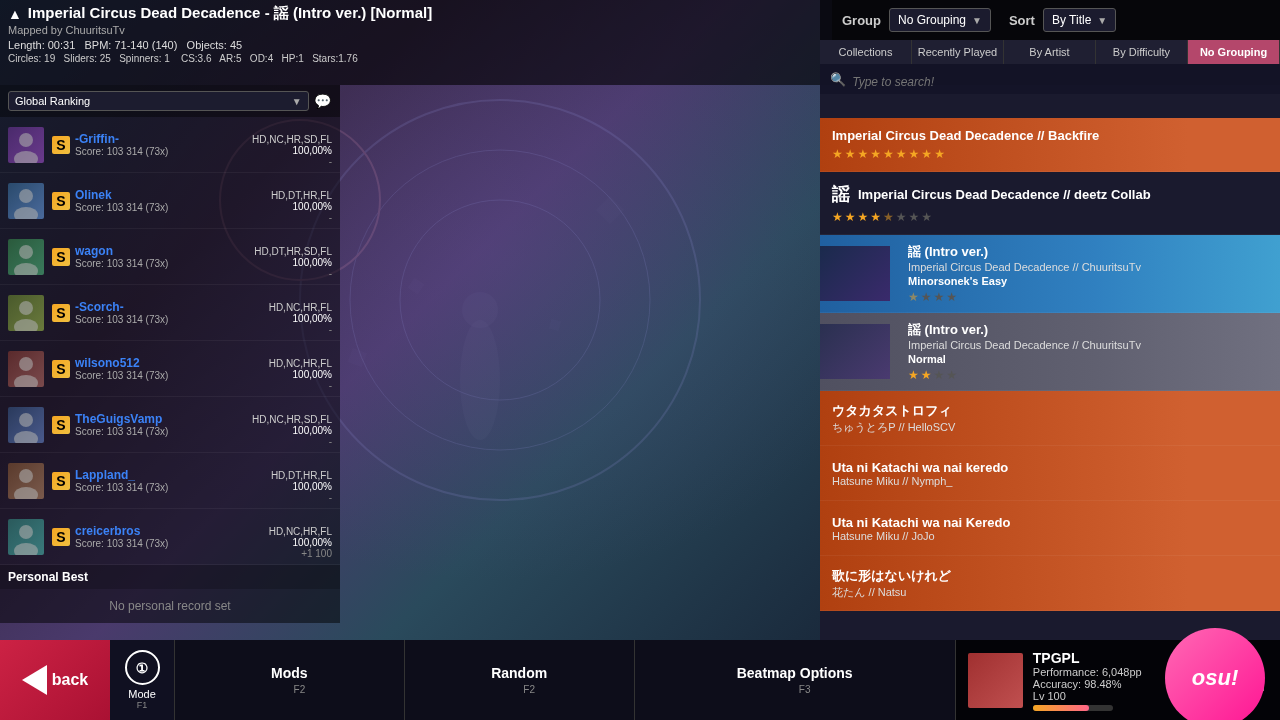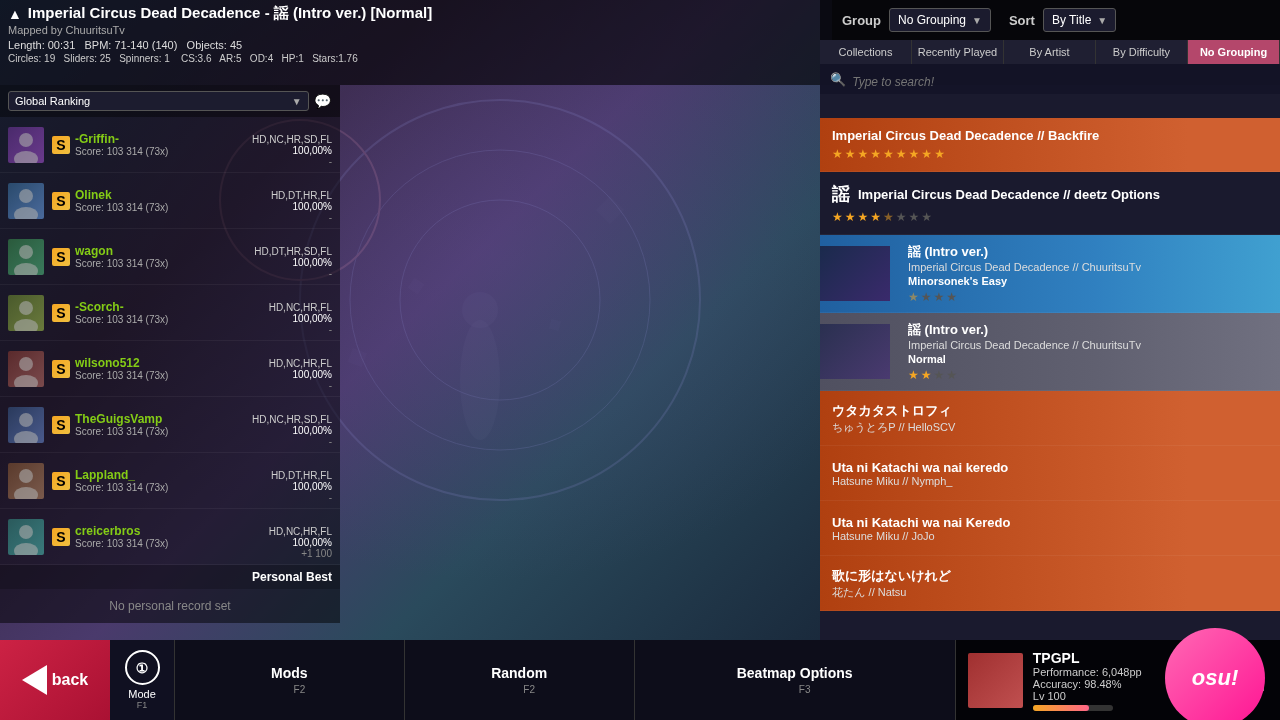--- a/index.html
+++ b/index.html
@@ -257,33 +257,33 @@
       width: 18px;
       height: 18px;
       border-radius: 2px;
       display: flex;
       align-items: center;
       justify-content: center;
       flex-shrink: 0;
       margin-right: 5px;
     }
     .rank-player-info { flex: 1; min-width: 0; }
-    .rank-name { color: #84cc16; font-size: 12px; font-weight: bold; }
+    .rank-name { color: #3b82f6; font-size: 12px; font-weight: bold; }
     .rank-score { color: #aaa; font-size: 10px; }
     .rank-mods { color: #ccc; font-size: 10px; text-align: right; margin-top: 12px; }
     .rank-percent { color: #fff; font-size: 10px; text-align: right; }
     .rank-right { text-align: right; flex-shrink: 0; }
 
     .personal-best-header {
       background: rgba(0,0,0,0.6);
       color: #fff;
       font-size: 12px;
       font-weight: bold;
       padding: 5px 8px;
-      text-align: right;
+      text-align: left;
     }
     .no-record {
       background: rgba(0,0,0,0.5);
       color: #888;
       font-size: 12px;
       padding: 10px 8px;
       text-align: center;
     }
 
     
@@ -522,21 +522,21 @@
         <span class="star">★</span>
         <span class="star">★</span>
         <span class="star">★</span>
     </div>
   </div>
 
   <div class="song-group-header pink">
     <div style="display:flex;align-items:center;gap:8px;">
       <span style="color:#fff;font-size:18px;font-weight:bold;">謡</span>
       <div>
-        <div class="group-title">Imperial Circus Dead Decadence // deetz Options</div>
+        <div class="group-title">Imperial Circus Dead Decadence // deetz Collab</div>
       </div>
     </div>
     <div class="stars-row">
       <span class="star">★</span>
         <span class="star">★</span>
         <span class="star">★</span>
         <span class="star">★</span>
         <span class="star half">★</span>
         <span class="star empty">★</span>
         <span class="star empty">★</span>

